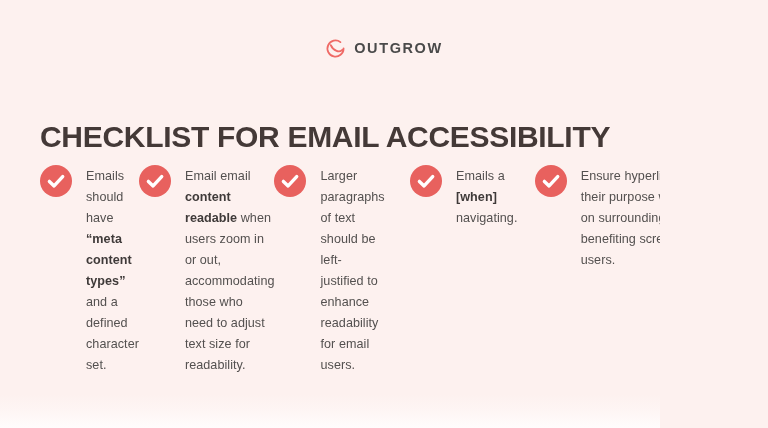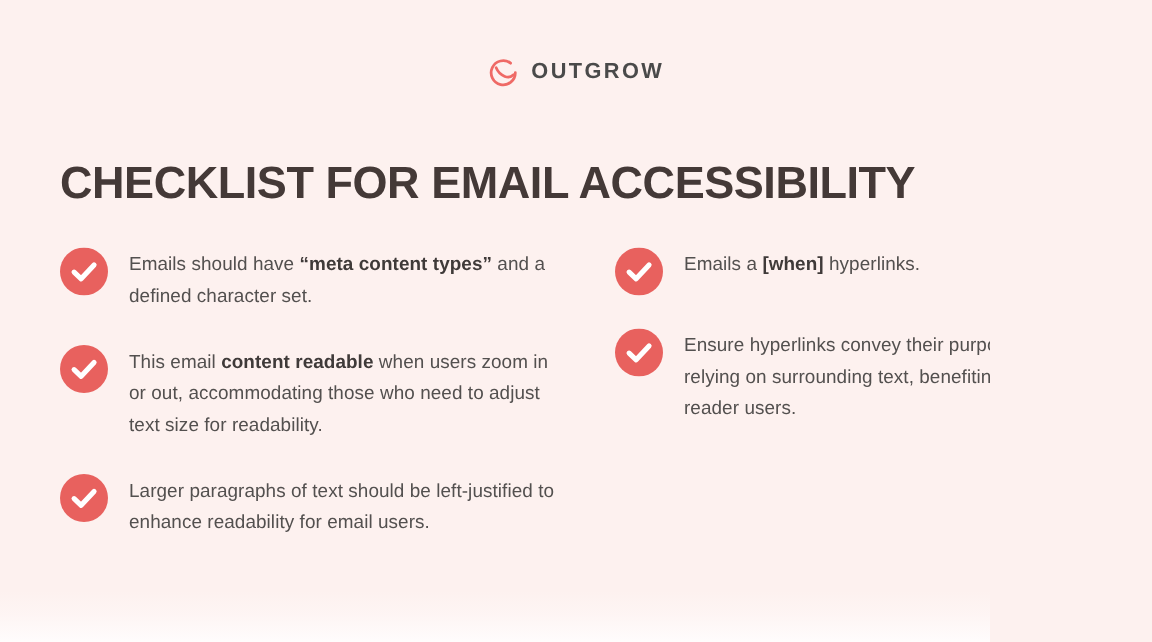--- a/index.html
+++ b/index.html
@@ -55,21 +55,21 @@
     font-weight: 700;
     letter-spacing: 1.6px;
     color: #4a4a4a;
     line-height: 1;
     white-space: nowrap;
   }
 
   
   .title {
     position: absolute;
-    top: 92px;
+    top: 106px;
     left: 40px;
     font-size: 30px;
     font-weight: 700;
     letter-spacing: -0.3px;
     color: #443937;
     line-height: 1.1;
     white-space: nowrap;
     margin-top: 14px;
   }
 
@@ -78,21 +78,21 @@
     position: absolute;
     top: 164px;
     left: 40px;
     width: 700px;
     display: flex;
     gap: 40px;
   }
   .column {
     width: 330px;
     display: flex;
-    flex-direction: column;
+    flex-direction: row;
   }
   .column-left  { padding-top: 0px; }
   .column-right { padding-top: 0px; }
 
   .item {
     display: flex;
     align-items: flex-start;
     gap: 14px;
   }
   .column-left  .item { margin-bottom: 21px; }
@@ -148,41 +148,41 @@
           </span>
           <div class="item-text"><span>Emails should have </span><b>“meta content types”</b><span> and a defined character set.</span></div>
         </div>
         <div class="item">
           <span>
             <svg class="check" viewBox="0 0 32 32" aria-hidden="true">
               <circle cx="16" cy="16" r="16" fill="#e8615e"></circle>
               <path d="M9.4 16.4 L14.1 20.9 L22.7 11.6" fill="none" stroke="#ffffff" stroke-width="3.4" stroke-linecap="round" stroke-linejoin="round"></path>
             </svg>
           </span>
-          <div class="item-text"><span>This email </span><b>content readable</b><span> when users zoom in or out, accommodating those who need to adjust text size for readability.</span></div>
+          <div class="item-text"><span>Email email </span><b>content readable</b><span> when users zoom in or out, accommodating those who need to adjust text size for readability.</span></div>
         </div>
         <div class="item">
           <span>
             <svg class="check" viewBox="0 0 32 32" aria-hidden="true">
               <circle cx="16" cy="16" r="16" fill="#e8615e"></circle>
               <path d="M9.4 16.4 L14.1 20.9 L22.7 11.6" fill="none" stroke="#ffffff" stroke-width="3.4" stroke-linecap="round" stroke-linejoin="round"></path>
             </svg>
           </span>
           <div class="item-text"><span>Larger paragraphs of text should be left-justified to enhance readability for email users.</span></div>
         </div>
       </div>
     <div class="column column-right">
         <div class="item">
           <span>
             <svg class="check" viewBox="0 0 32 32" aria-hidden="true">
               <circle cx="16" cy="16" r="16" fill="#e8615e"></circle>
               <path d="M9.4 16.4 L14.1 20.9 L22.7 11.6" fill="none" stroke="#ffffff" stroke-width="3.4" stroke-linecap="round" stroke-linejoin="round"></path>
             </svg>
           </span>
-          <div class="item-text"><span>Emails a </span><b>[when]</b><span> hyperlinks.</span></div>
+          <div class="item-text"><span>Emails a </span><b>[when]</b><span> navigating.</span></div>
         </div>
         <div class="item">
           <span>
             <svg class="check" viewBox="0 0 32 32" aria-hidden="true">
               <circle cx="16" cy="16" r="16" fill="#e8615e"></circle>
               <path d="M9.4 16.4 L14.1 20.9 L22.7 11.6" fill="none" stroke="#ffffff" stroke-width="3.4" stroke-linecap="round" stroke-linejoin="round"></path>
             </svg>
           </span>
           <div class="item-text"><span>Ensure hyperlinks convey their purpose without relying on surrounding text, benefiting screen reader users.</span></div>
         </div>

